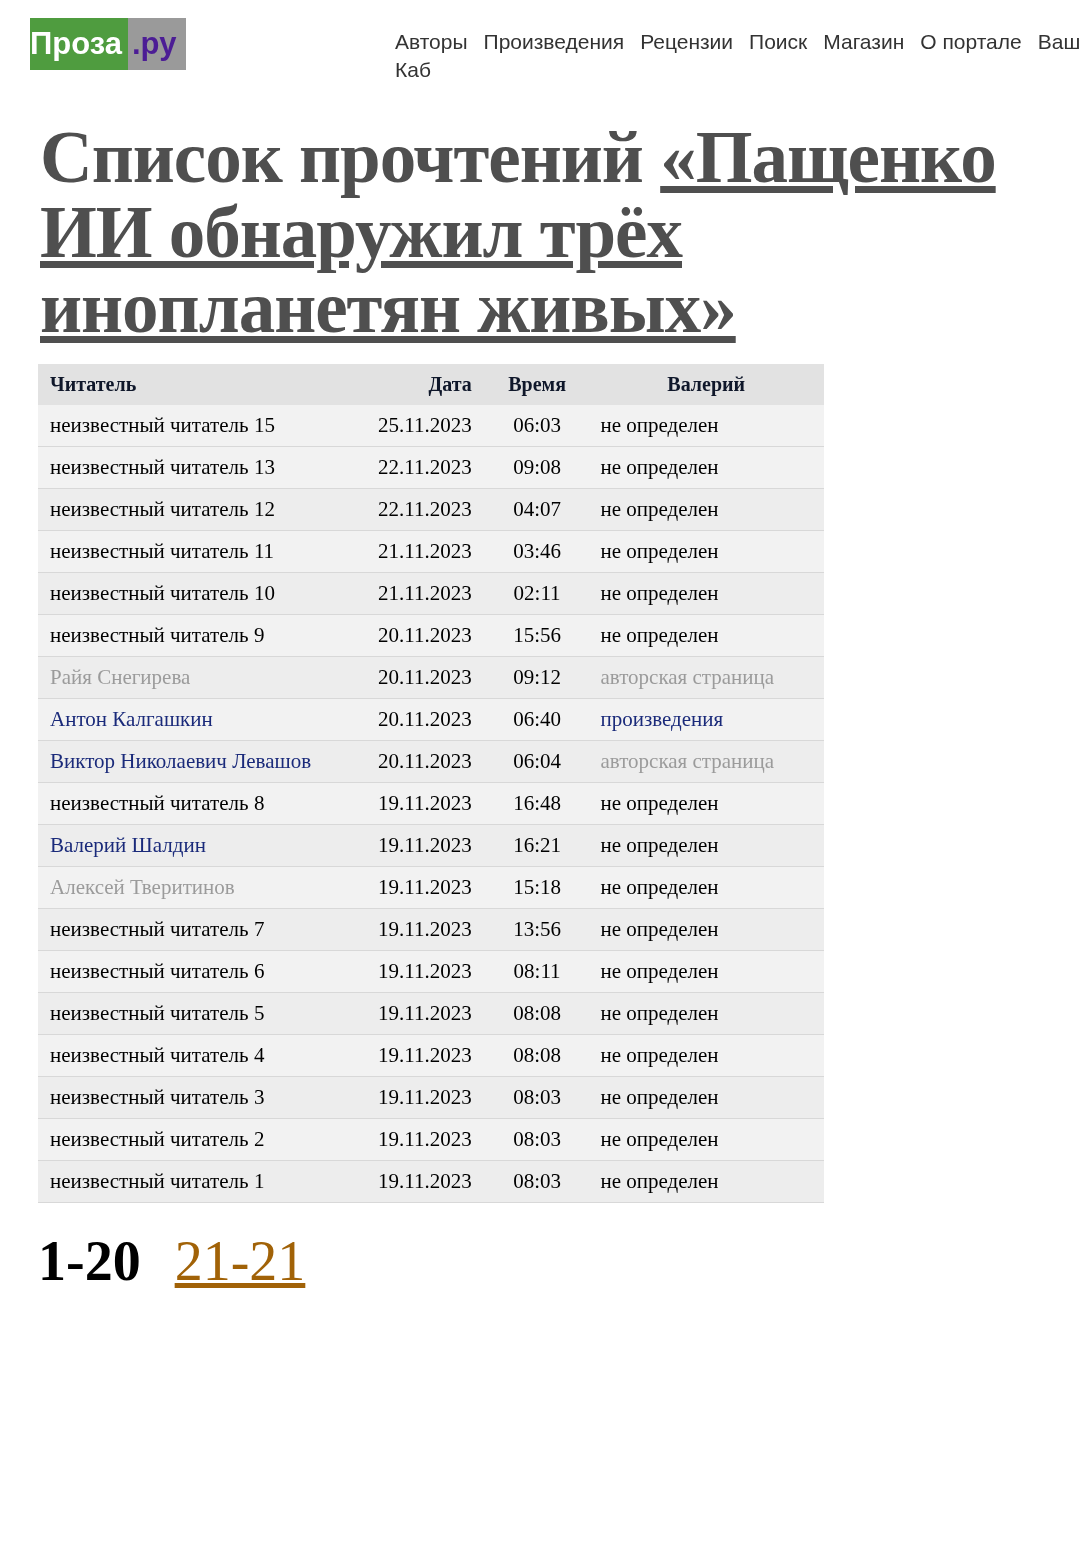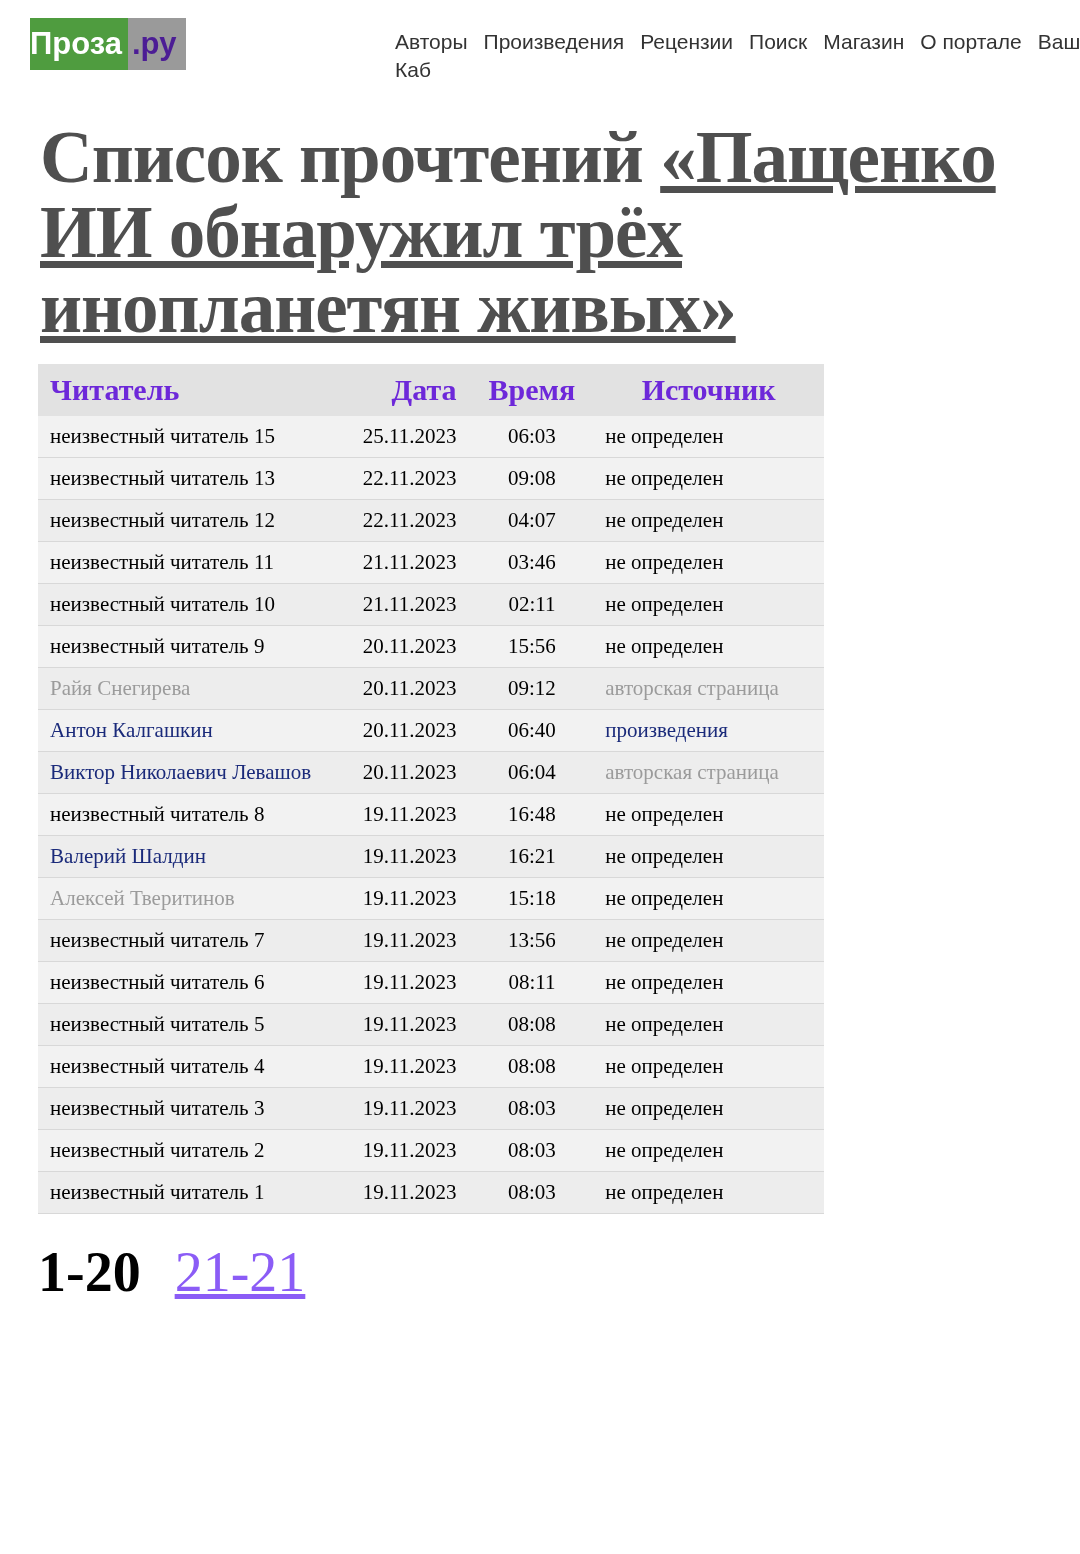--- a/index.html
+++ b/index.html
@@ -97,24 +97,24 @@
   .readers-table {
     margin: 18px 0 0 38px;
     width: 786px;
     border-collapse: collapse;
     font-family: "Liberation Serif", serif;
     font-size: 21px;
   }
   .readers-table thead th {
     background: #e2e2e2;
     font-weight: bold;
-    font-size: 30px;
+    font-size: 20px;
     padding: 9px 18px;
     text-align: center;
-    color: #6d28d9;
+    color: #0f172a;
     border: none;
   }
   .readers-table thead th.col-reader { text-align: left; padding-left: 12px; }
   .readers-table thead th.col-date { text-align: right; padding-right: 14px;}
   .readers-table thead th.col-time { text-align: center; }
   .readers-table thead th.col-source { text-align: center; }
 
   .readers-table td {
     padding: 8px 10px;
     border-bottom: 1px solid #d8d8d8;
@@ -156,21 +156,21 @@
     font-family: "Liberation Serif", serif;
     font-size: 56px;
     font-weight: bold;
     color: #000;
     display: flex;
     align-items: center;
     gap: 34px;
   }
   .pager .current { color: #000; }
   .pager .page-link {
-    color: #8b5cf6;
+    color: #a16207;
     text-decoration: underline;
     font-weight: normal;
   }
 </style>
 </head>
 <body>
 
 <div class="header">
   <div class="logo">
     <span class="logo-left">Проза</span>
@@ -187,21 +187,21 @@
   <span>Список прочтений</span>
   <a href="#" class="work-link">«Пащенко ИИ обнаружил трёх инопланетян живых»</a>
 </h1>
 
 <table class="readers-table">
   <thead>
     <tr>
       <th class="col-reader">Читатель</th>
       <th class="col-date">Дата</th>
       <th class="col-time">Время</th>
-      <th class="col-source">Источник</th>
+      <th class="col-source">Валерий</th>
     </tr>
   </thead>
   <tbody id="readers-body">
       <tr class="odd">
         <td class="c-reader"><span>неизвестный читатель 15</span></td>
         <td class="c-date">25.11.2023</td>
         <td class="c-time">06:03</td>
         <td class="c-source"><span>не определен</span></td>
       </tr>
       <tr class="odd">

